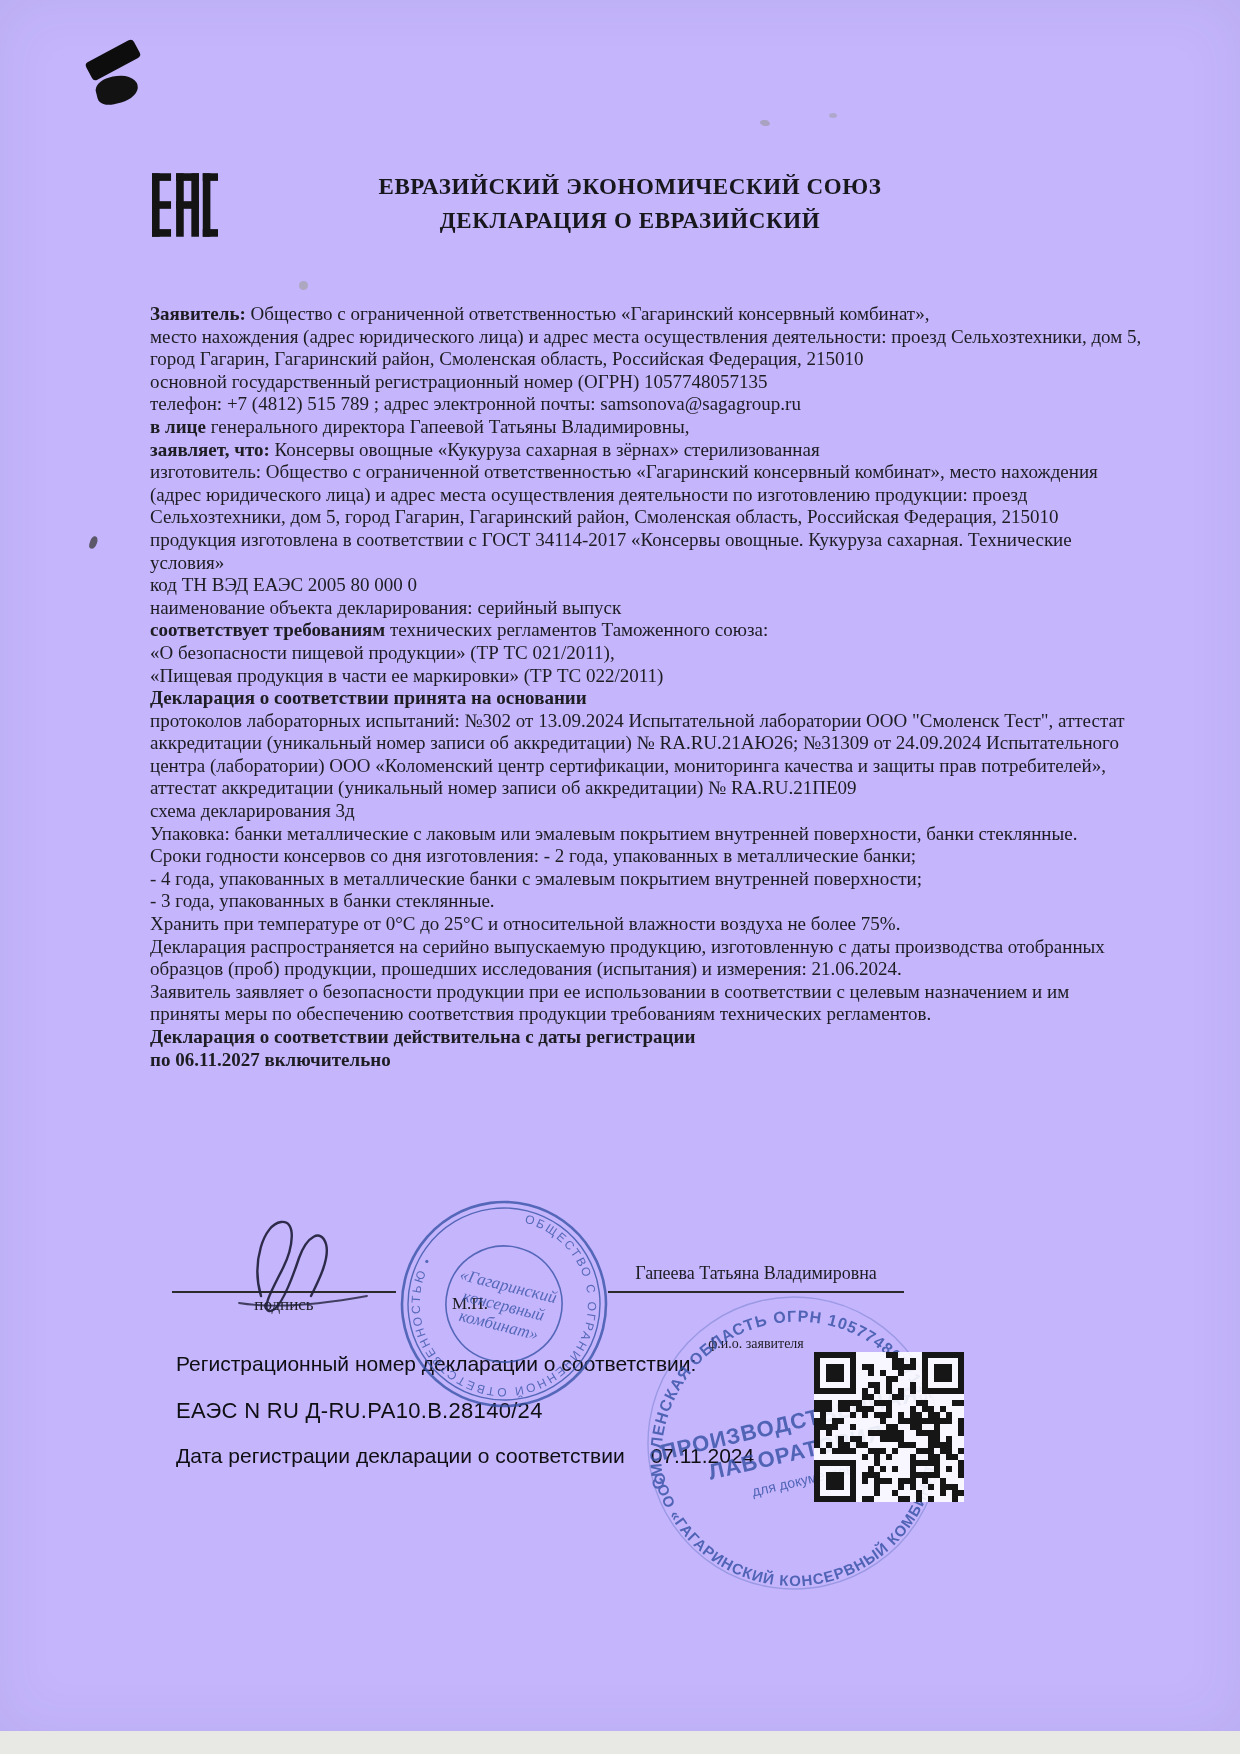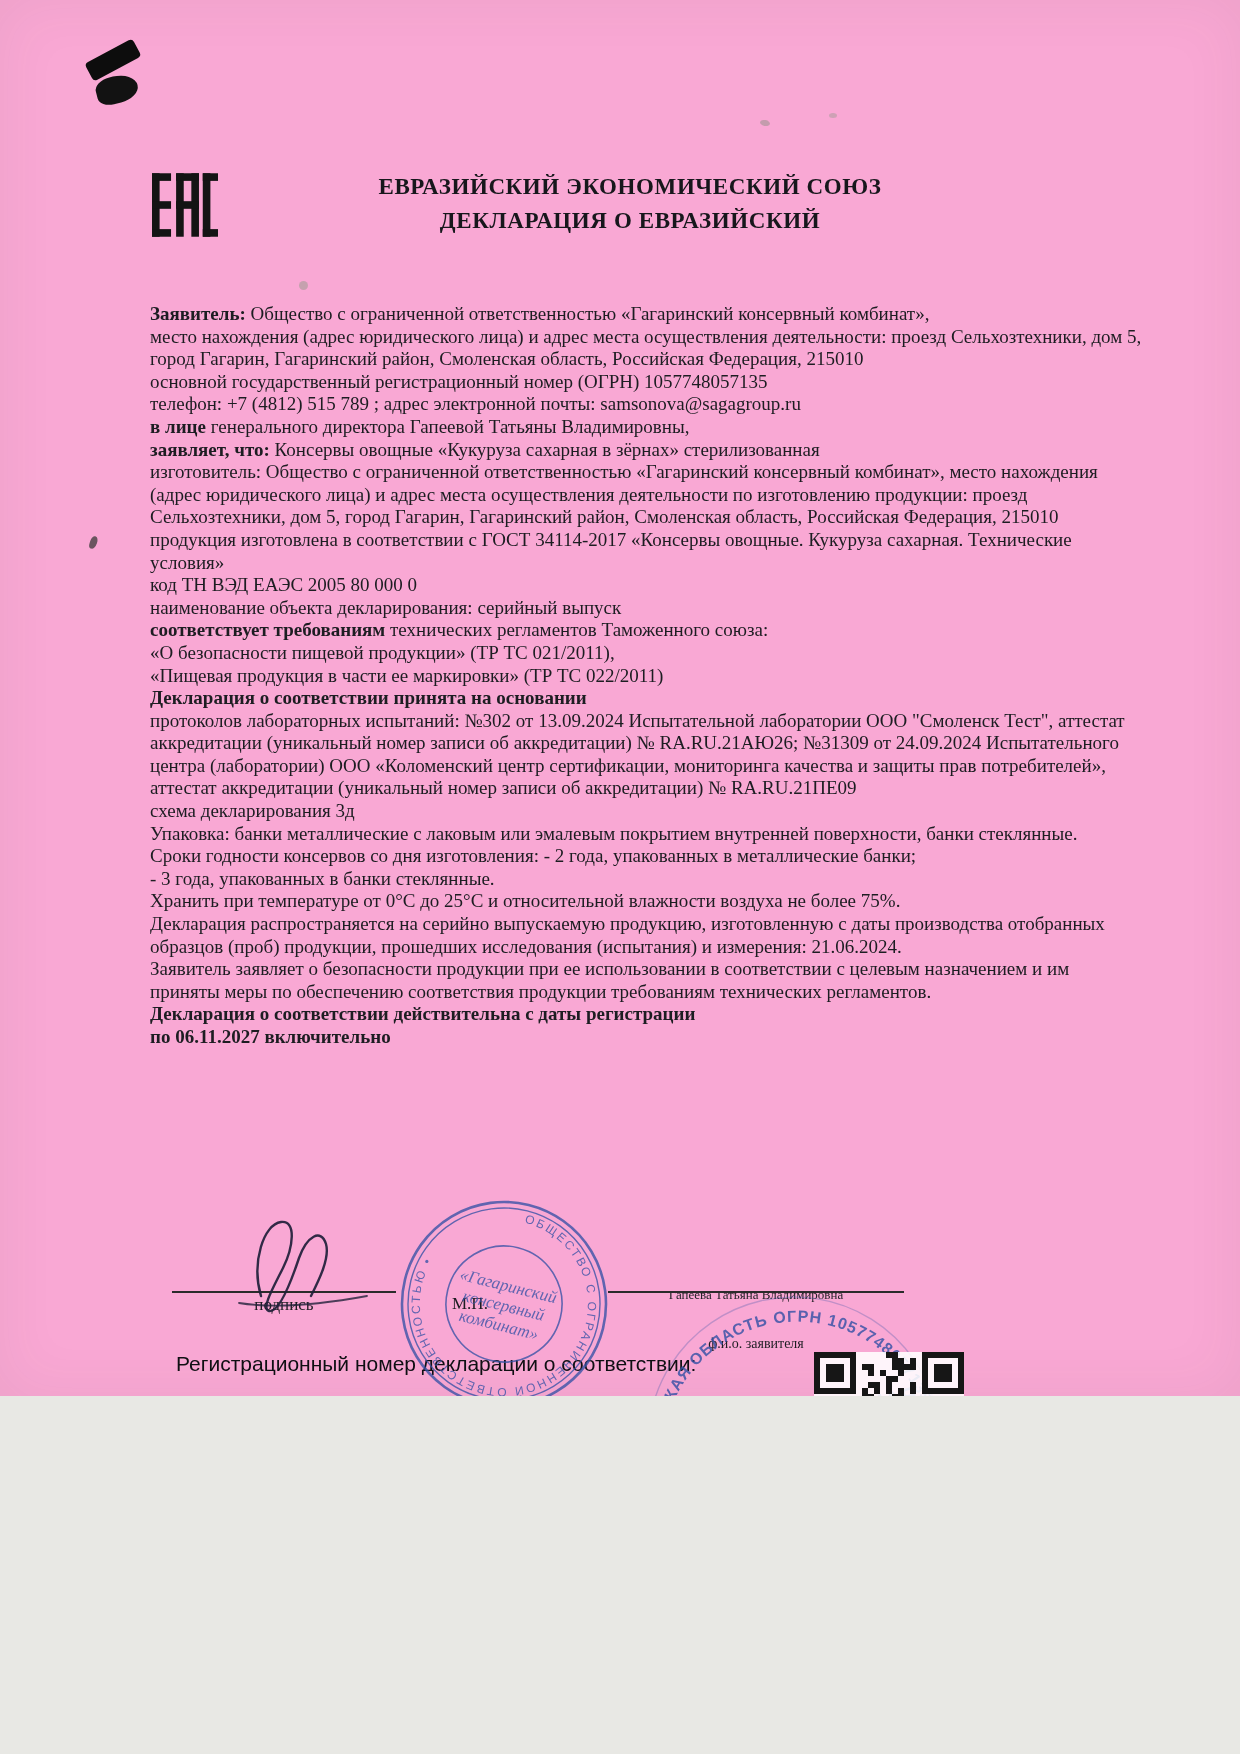--- a/index.html
+++ b/index.html
@@ -1,18 +1,18 @@
 <!DOCTYPE html>
 <html><head>
 <meta charset="utf-8">
 <style>
   html,body{margin:0;padding:0;background:#e8e8e4;}
   .page{
-    position:relative;width:1240px;height:1396px;margin:0 auto;
-    background:#f9a8d4;overflow:hidden;
+    position:relative;width:1240px;height:1731px;margin:0 auto;
+    background:#c4b5fd;overflow:hidden;
     font-family:"Liberation Serif","DejaVu Serif",serif;color:#1d1d22;
     box-shadow:inset 0 0 60px rgba(70,65,50,.07);
   }
   
   .artifact{position:absolute;}
   .blob-a{left:86px;top:50px;width:54px;height:20px;background:#0d0d0d;transform:rotate(-28deg);border-radius:4px;}
   .blob-b{left:96px;top:76px;width:42px;height:27px;background:#121212;transform:rotate(-14deg);border-radius:45% 60% 55% 40%;}
   .mark-left{left:90px;top:536px;width:7px;height:13px;background:#3a3a38;border-radius:50% 50% 60% 40%;transform:rotate(18deg);opacity:.75;}
   .speck-1{left:299px;top:281px;width:9px;height:9px;background:#9b9b8e;border-radius:50%;opacity:.55;}
   .speck-2{left:760px;top:120px;width:10px;height:6px;background:#8f8f86;border-radius:50%;opacity:.5;transform:rotate(12deg);}
@@ -25,21 +25,21 @@
 
   
   .bodytext{position:absolute;left:150px;top:303px;width:992px;font-size:19px;line-height:22.6px;}
   .bodytext p{margin:0;}
   .bodytext b{font-weight:bold;}
 
   
   .sig-line{position:absolute;left:172px;top:1291px;width:224px;border-top:2px solid #2b2b2b;}
   .sig-caption{position:absolute;left:172px;top:1295px;width:224px;text-align:center;font-size:17px;}
   .mp-label{position:absolute;left:452px;top:1294px;font-size:17px;z-index:1;}
-  .fio-name{position:absolute;left:608px;top:1263px;width:296px;text-align:center;font-size:13px;margin-top:24px;}
+  .fio-name{position:absolute;left:608px;top:1263px;width:296px;text-align:center;font-size:18px;}
   .fio-line{position:absolute;left:608px;top:1291px;width:296px;border-top:2px solid #2b2b2b;}
   .fio-caption{position:absolute;left:608px;top:1336px;width:296px;text-align:center;font-size:14px;}
   .signature-ink{position:absolute;left:233px;top:1210px;width:145px;height:105px;z-index:2;}
 
   
   .stamp-round{position:absolute;left:396px;top:1196px;width:216px;height:216px;transform:rotate(14deg);opacity:.78;z-index:5;}
   .stamp-bottom{position:absolute;left:616px;top:1290px;width:356px;height:306px;transform:rotate(-13deg);opacity:.82;z-index:4;}
 
   
   .qr{position:absolute;left:814px;top:1352px;width:150px;height:150px;background:rgba(255,255,255,.88);z-index:6;}
@@ -98,20 +98,21 @@
     <p><span>код ТН ВЭД ЕАЭС 2005 80 000 0</span></p>
     <p><span>наименование объекта декларирования: серийный выпуск</span></p>
     <p><b>соответствует требованиям</b><span> технических регламентов Таможенного союза:</span></p>
     <p><span>«О безопасности пищевой продукции» (ТР ТС 021/2011),</span></p>
     <p><span>«Пищевая продукция в части ее маркировки» (ТР ТС 022/2011)</span></p>
     <p><b>Декларация о соответствии принята на основании</b></p>
     <p><span>протоколов лабораторных испытаний: №302 от 13.09.2024 Испытательной лаборатории ООО "Смоленск Тест", аттестат аккредитации (уникальный номер записи об аккредитации) № RA.RU.21АЮ26; №31309 от 24.09.2024 Испытательного центра (лаборатории) ООО «Коломенский центр сертификации, мониторинга качества и защиты прав потребителей», аттестат аккредитации (уникальный номер записи об аккредитации) № RA.RU.21ПЕ09</span></p>
     <p><span>схема декларирования 3д</span></p>
     <p><span>Упаковка: банки металлические с лаковым или эмалевым покрытием внутренней поверхности, банки стеклянные.</span></p>
     <p><span>Сроки годности консервов со дня изготовления: - 2 года, упакованных в металлические банки;</span></p>
+    <p><span>- 4 года, упакованных в металлические банки с эмалевым покрытием внутренней поверхности;</span></p>
     <p><span>- 3 года, упакованных в банки стеклянные.</span></p>
     <p><span>Хранить при температуре от 0°С до 25°С и относительной влажности воздуха не более 75%.</span></p>
     <p><span>Декларация распространяется на серийно выпускаемую продукцию, изготовленную с даты производства отобранных образцов (проб) продукции, прошедших исследования (испытания) и измерения: 21.06.2024.</span></p>
     <p><span>Заявитель заявляет о безопасности продукции при ее использовании в соответствии с целевым назначением и им приняты меры по обеспечению соответствия продукции требованиям технических регламентов.</span></p>
     <p><b>Декларация о соответствии действительна с даты регистрации</b></p>
     <p><b>по 06.11.2027 включительно</b></p>
   </div>
 
   <div class="signature-ink">
     <svg viewBox="0 0 145 105" width="145" height="105">

